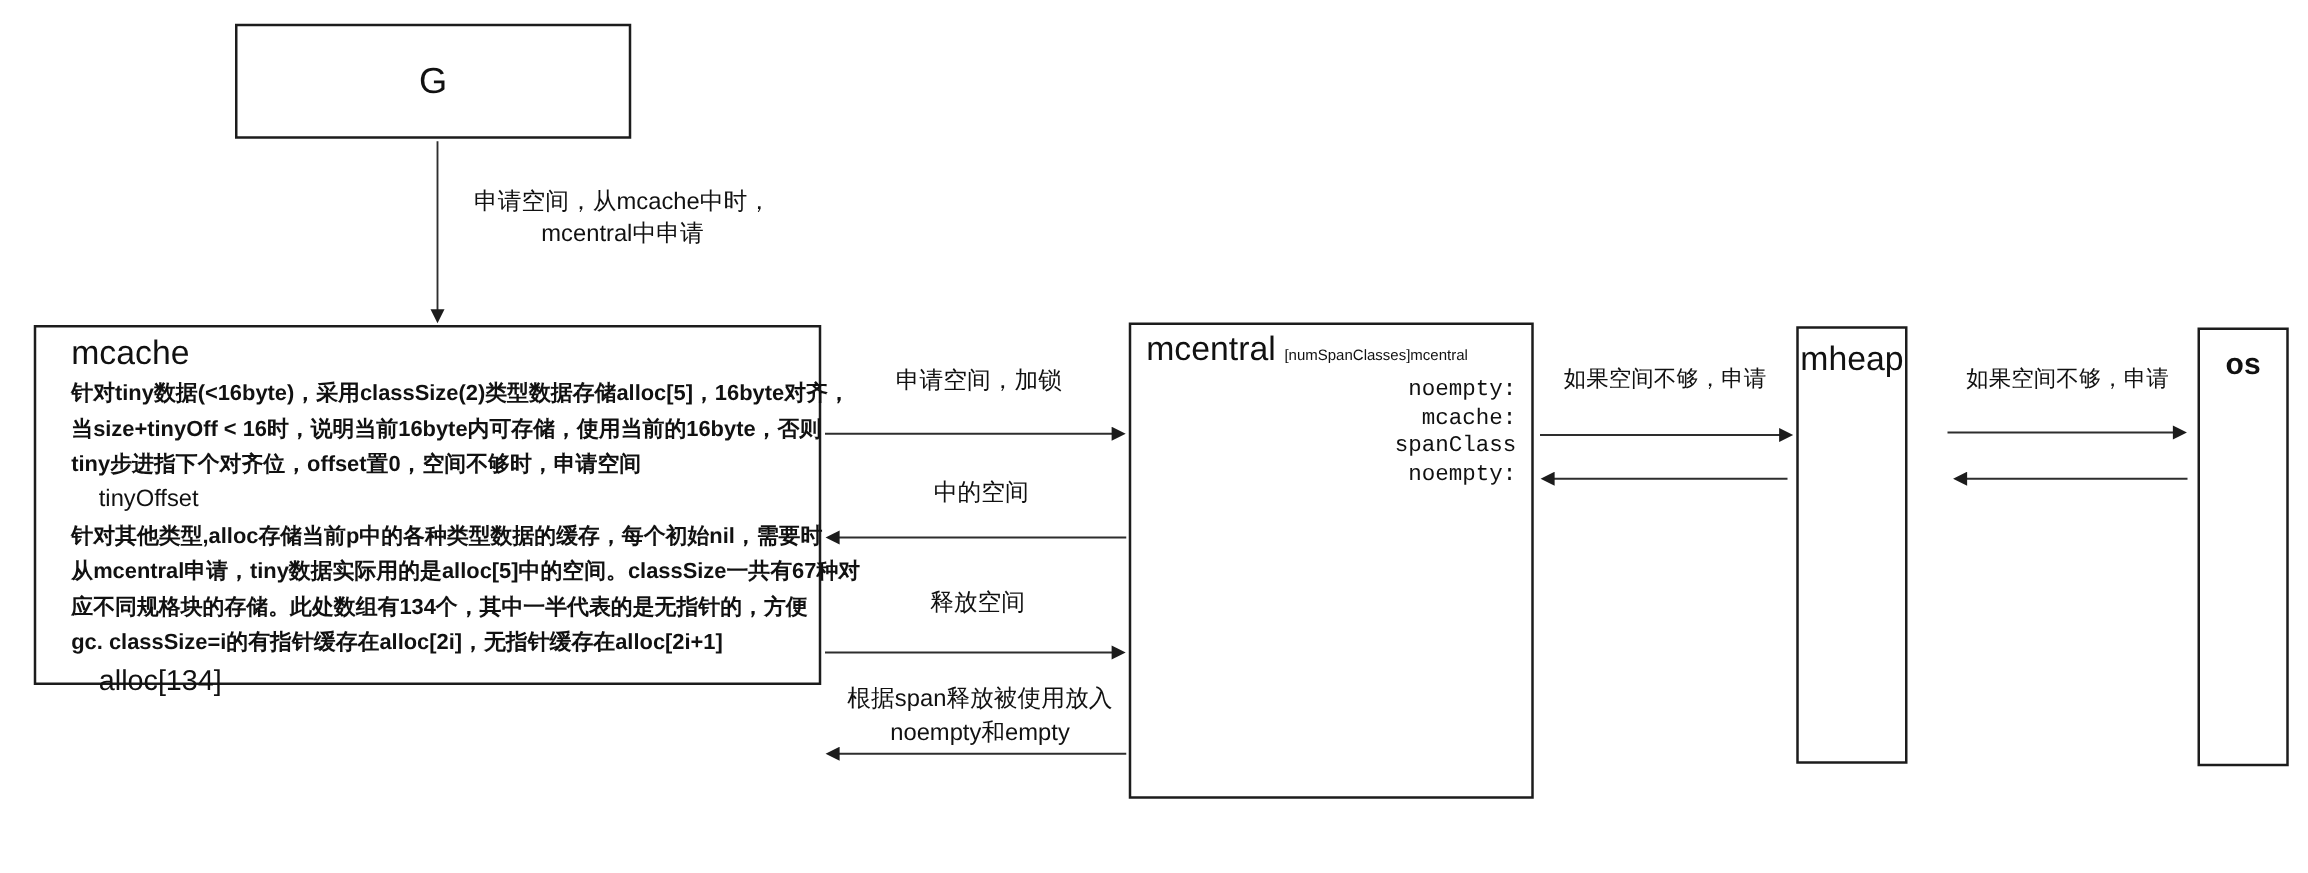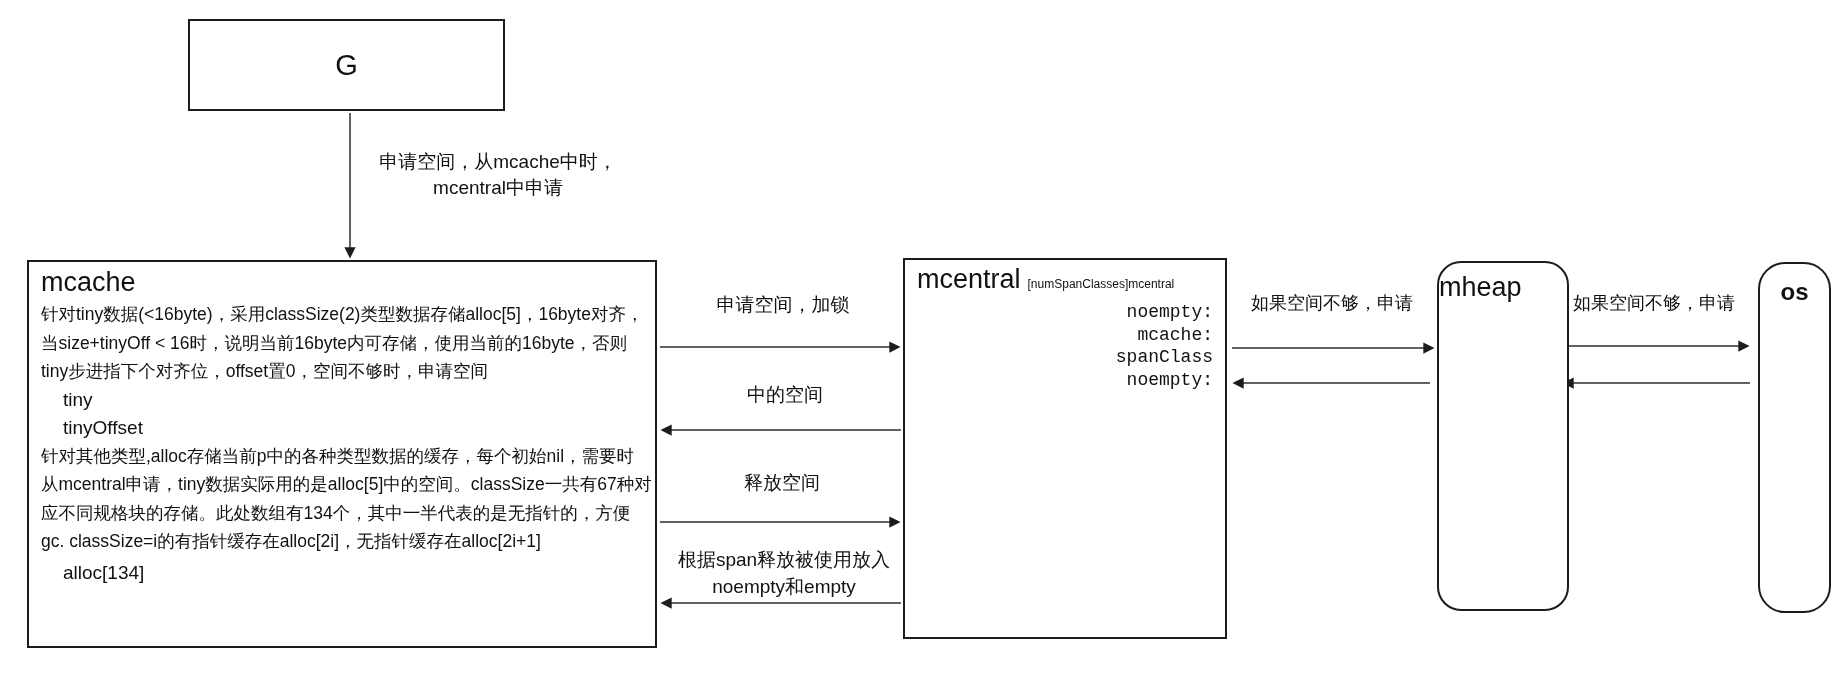--- a/index.html
+++ b/index.html
@@ -24,38 +24,38 @@
   .box {
     position: absolute;
     background: #ffffff;
     border: 2px solid #1c1c1c;
   }
   
   .g-box { left: 188px; top: 19px; width: 317px; height: 92px;
            display: flex; align-items: center; justify-content: center; }
   .g-title { font-size: 29px; }
   
-  .mcache-box { left: 27px; top: 260px; width: 630px; height: 388px;
-                padding: 3px 12px; }
+  .mcache-box { left: 27px; top: 260px; width: 630px; height: 288px;
+                padding: 3px 28px; }
   .node-title { font-size: 27px; line-height: 35px; }
-  .body-line { font-size: 17.5px; line-height: 28.5px; white-space: nowrap; }
+  .body-line { font-size: 17.5px; line-height: 28.5px; white-space: nowrap; font-weight: bold; }
   .field-line { font-size: 19px; line-height: 28px; padding-left: 22px; white-space: nowrap; }
-  .alloc-line { font-size: 19px; line-height: 33px; padding-left: 22px; white-space: nowrap; }
+  .alloc-line { font-size: 23px; line-height: 33px; padding-left: 22px; white-space: nowrap; }
   
   .mcentral-box { left: 903px; top: 258px; width: 324px; height: 381px;
                   padding: 2px 12px; text-align: right; }
   .mcentral-title-row { display: flex; align-items: baseline; gap: 7px; }
   .mcentral-subtitle { font-size: 12px; }
   .struct-field { font-size: 18px; line-height: 22.5px; font-family: Liberation Mono, monospace; }
   .struct-fields { padding-top: 4px; }
   
-  .mheap-box { left: 1437px; top: 261px; width: 132px; height: 350px;
-               display: flex; justify-content: flex-start; padding-top: 7px; border-radius: 24px; }
+  .mheap-box { left: 1437px; top: 261px; width: 89px; height: 350px;
+               display: flex; justify-content: center; padding-top: 7px; }
   .os-box { left: 1758px; top: 262px; width: 73px; height: 351px;
-            display: flex; justify-content: center; padding-top: 14px; border-radius: 27px; }
+            display: flex; justify-content: center; padding-top: 14px; }
   .os-title { font-size: 24px; font-weight: 600; }
   
   .edge-label {
     position: absolute;
     text-align: center;
     font-size: 19px;
     line-height: 26px;
     white-space: nowrap;
   }
   .lbl-g-edge      { left: 358px; top: 149px; width: 280px; line-height: 26px; }
@@ -95,21 +95,20 @@
   <div class="edge-label lbl-g-edge">
     <div>申请空间，从mcache中时，</div>
     <div>mcentral中申请</div>
   </div>
 
   <div class="box mcache-box">
     <div class="node-title">mcache</div>
     <div class="body-line">针对tiny数据(&lt;16byte)，采用classSize(2)类型数据存储alloc[5]，16byte对齐，</div>
     <div class="body-line">当size+tinyOff &lt; 16时，说明当前16byte内可存储，使用当前的16byte，否则</div>
     <div class="body-line">tiny步进指下个对齐位，offset置0，空间不够时，申请空间</div>
-    <div class="field-line">tiny</div>
     <div class="field-line">tinyOffset</div>
     <div class="body-line">针对其他类型,alloc存储当前p中的各种类型数据的缓存，每个初始nil，需要时</div>
     <div class="body-line">从mcentral申请，tiny数据实际用的是alloc[5]中的空间。classSize一共有67种对</div>
     <div class="body-line">应不同规格块的存储。此处数组有134个，其中一半代表的是无指针的，方便</div>
     <div class="body-line">gc. classSize=i的有指针缓存在alloc[2i]，无指针缓存在alloc[2i+1]</div>
     <div class="alloc-line">alloc[134]</div>
   </div>
 
   <div class="edge-label lbl-request">申请空间，加锁</div>
   <div class="edge-label lbl-granted">中的空间</div>

